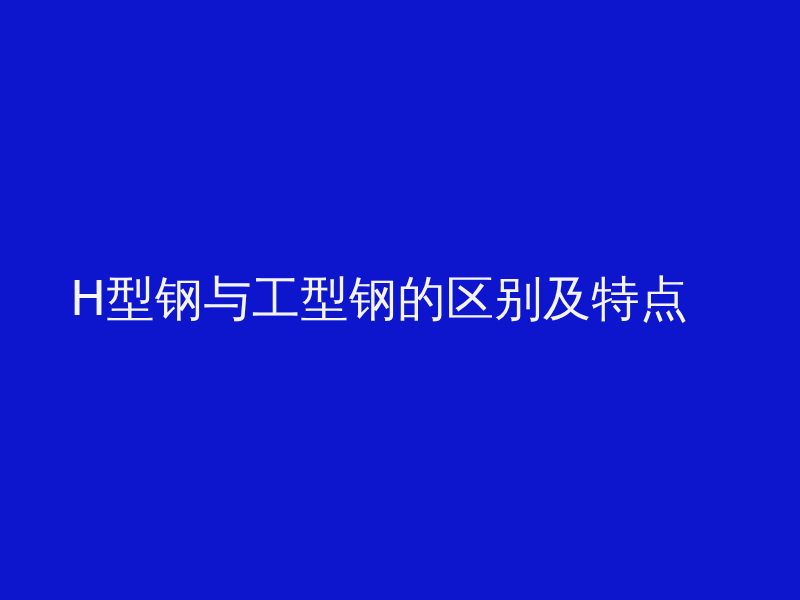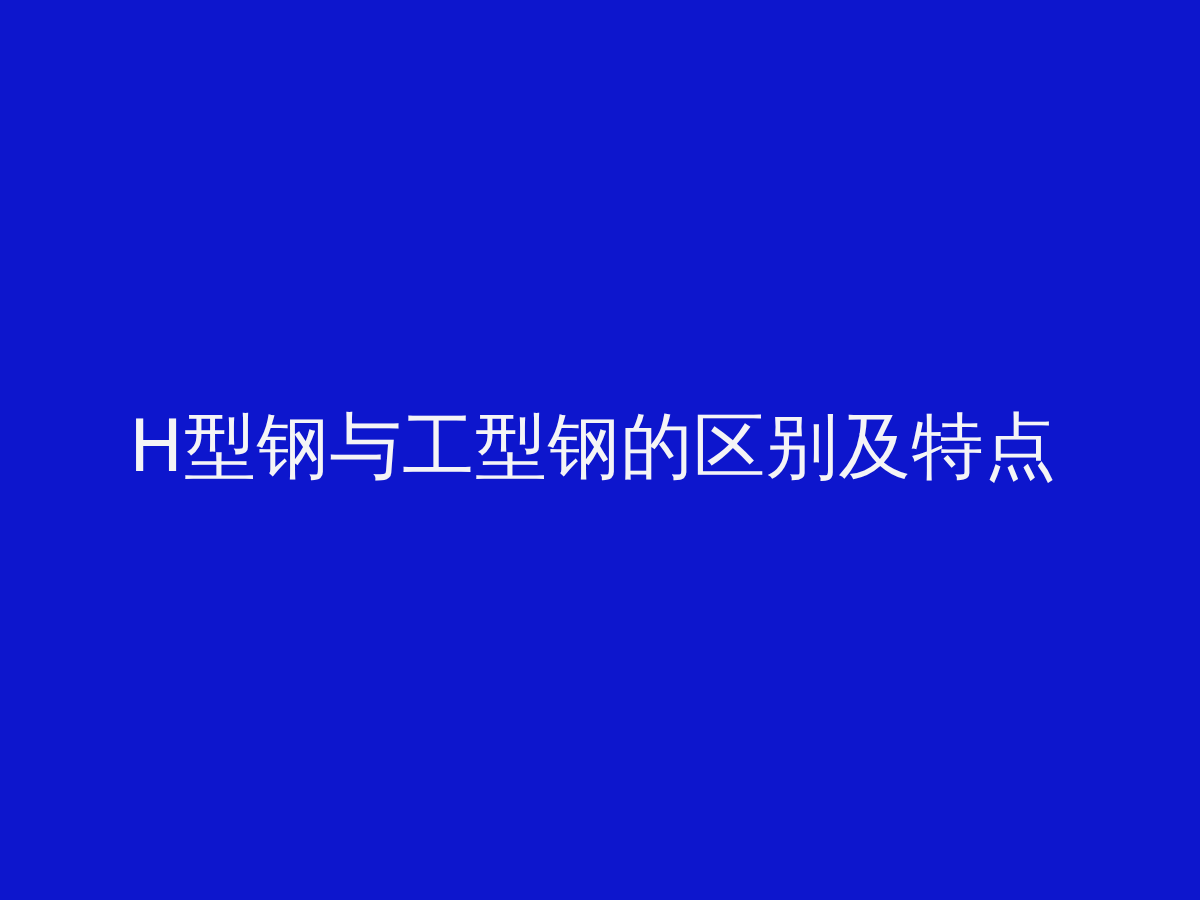--- a/index.html
+++ b/index.html
@@ -22,21 +22,21 @@
     box-sizing: border-box;
     background-color: #0d16cd;
     display: flex;
     align-items: center;
     justify-content: flex-start;
     overflow: hidden;
   }
 
   #title-text {
     display: block;
-    margin: 16px;
+    margin: 0;
     padding: 0 0 0 70px;
     color: #f4f4f6;
     font-family: "DejaVu Sans", "Liberation Sans", sans-serif;
     font-size: 48px;
     font-weight: 400;
     line-height: 1.18;
     letter-spacing: 0.5px;
     white-space: nowrap;
     text-align: right;
     -webkit-font-smoothing: antialiased;

